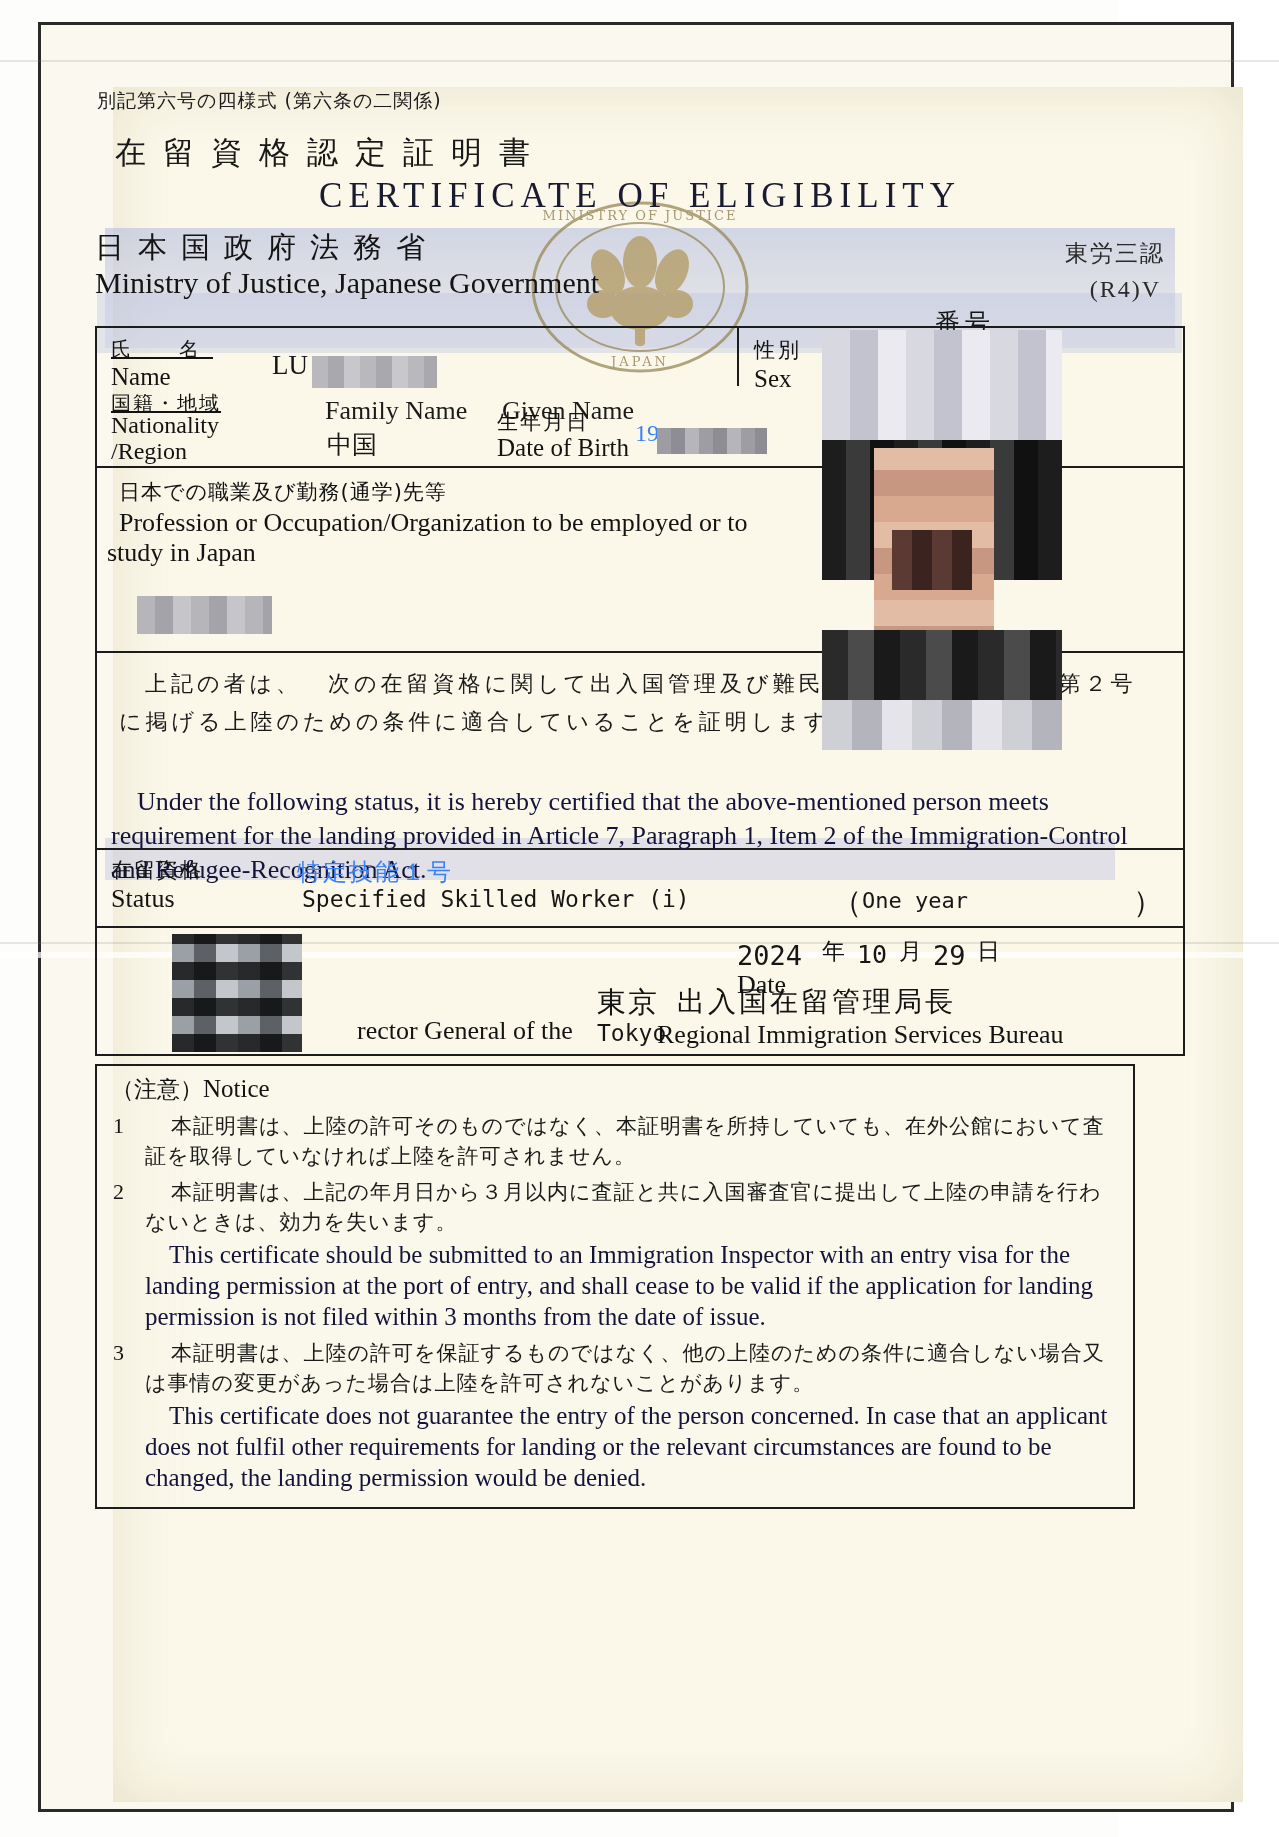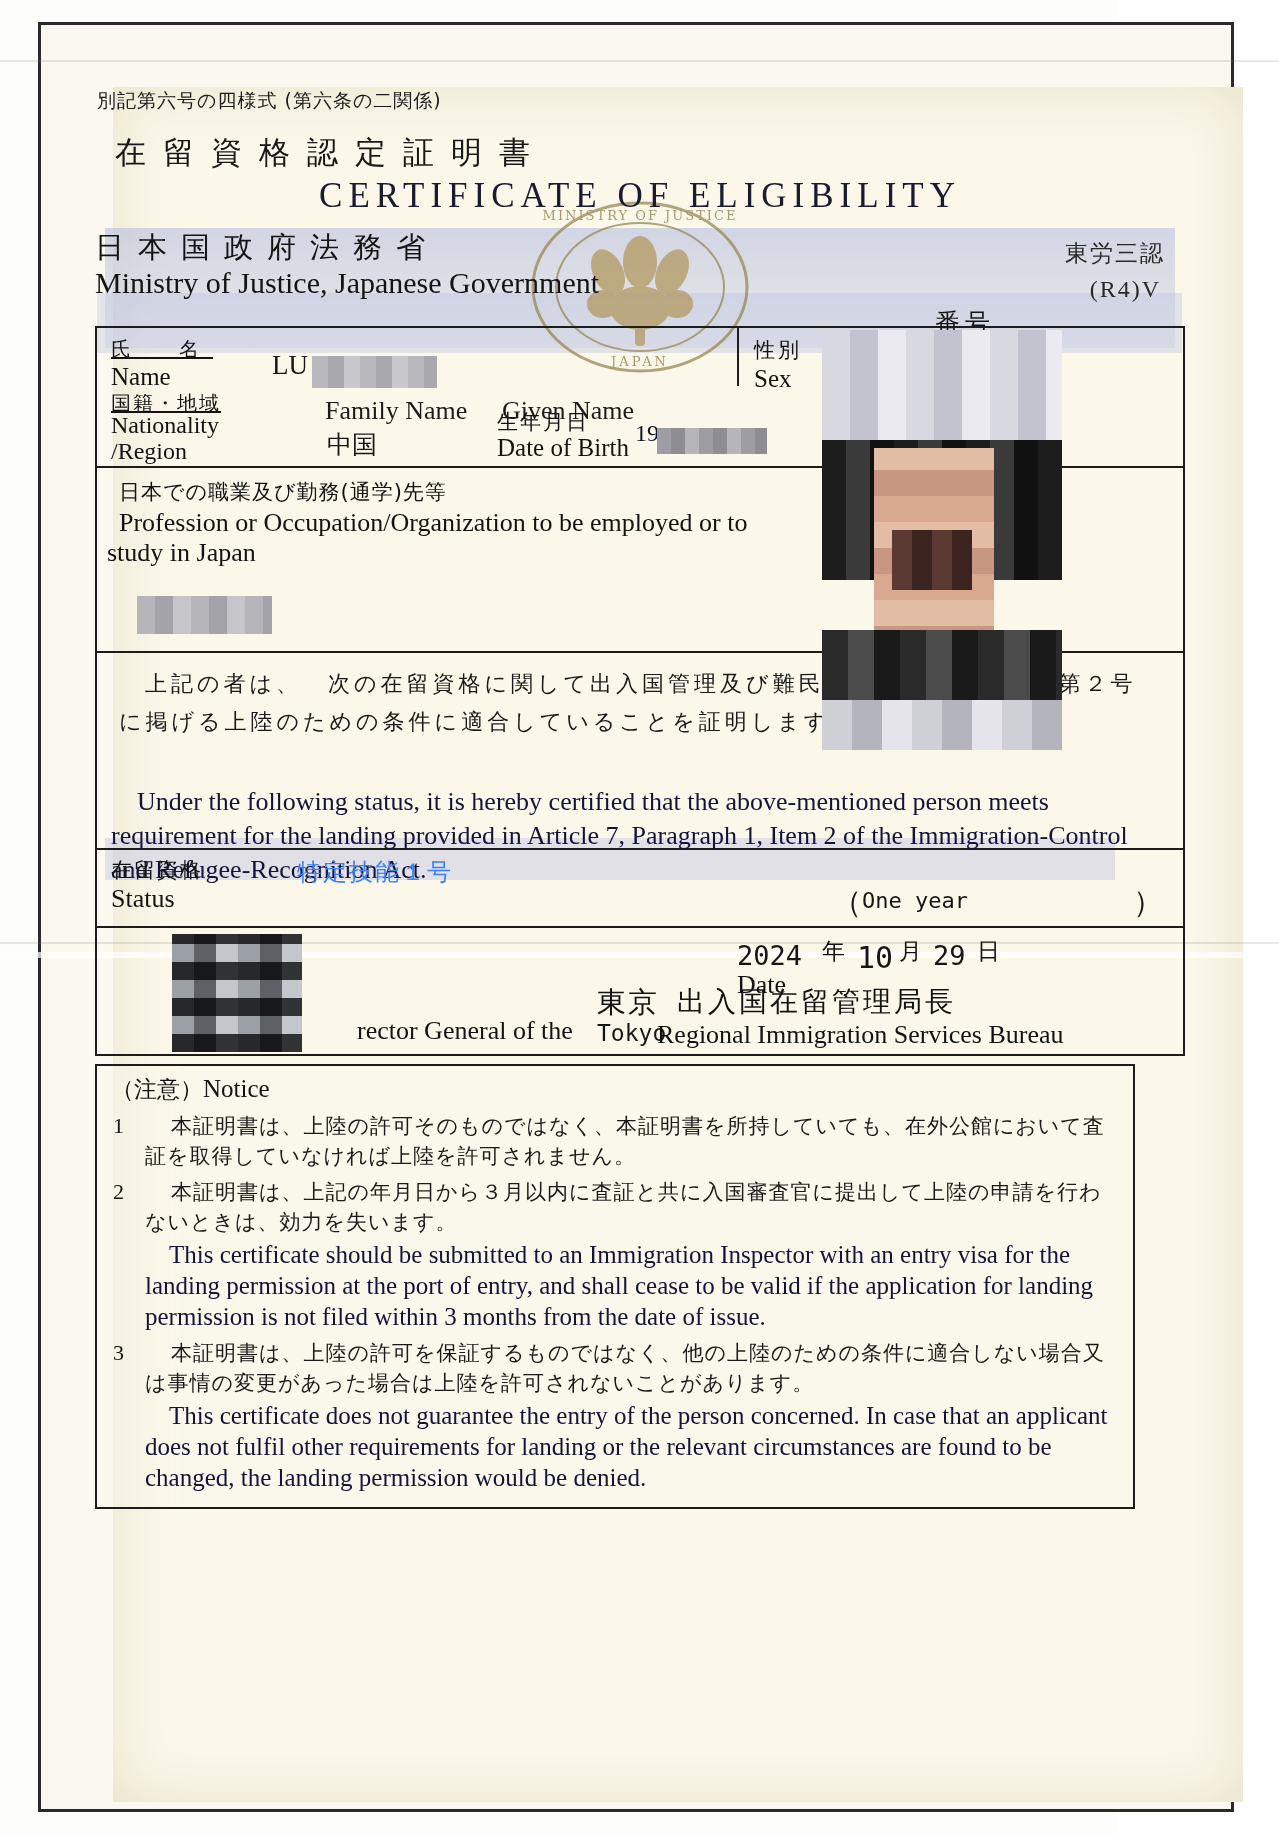--- a/index.html
+++ b/index.html
@@ -254,21 +254,21 @@
     opacity: 0.75;
   }
 
   .nat-jp { position: absolute; left: 14px; top: 62px; }
   .nat-en1 { position: absolute; left: 14px; top: 84px; font-size: 24px;}
   .nat-en2 { position: absolute; left: 14px; top: 110px; font-size: 24px;}
   .nat-value { position: absolute; left: 230px; top: 100px; font-family:"DejaVu Sans",sans-serif; font-size: 25px; color:#161616;}
 
   .dob-jp { position: absolute; left: 400px; top: 80px; font-family:"DejaVu Sans",sans-serif; font-size: 21px; letter-spacing:2px; color:#131313;}
   .dob-en { position: absolute; left: 400px; top: 106px; font-size: 25px; color:#131313;}
-  .dob-year { position: absolute; left: 538px; top: 92px; font-size: 24px; color:#0f172a;}
+  .dob-year { position: absolute; left: 538px; top: 92px; font-size: 24px; color:#3b82f6;}
   .redact-dob {
     position: absolute; left: 560px; top: 100px;
     width: 110px; height: 26px;
     background: repeating-linear-gradient(90deg,#9d9da3 0 14px,#8d8d93 14px 28px,#b5b5ba 28px 42px);
   }
 
   .right-vline {
     position: absolute;
     left: 640px; top: 0; bottom: 0;
     width: 2px; background: #1c1c1c;
@@ -319,21 +319,21 @@
   .redact-sign {
     position: absolute; left: 75px; top: 6px;
     width: 130px; height: 118px;
     background:
       repeating-linear-gradient(0deg, rgba(0,0,0,0.75) 0 18px, rgba(255,255,255,0.0) 18px 36px),
       repeating-linear-gradient(90deg,#9aa0a6 0 22px,#5d6166 22px 44px,#c3c7cc 44px 66px);
   }
   .date-year { position: absolute; left: 640px; top: 12px; font-family:"DejaVu Sans Mono", monospace; font-size: 27px; color:#161616;}
   .date-en { position: absolute; left: 640px; top: 42px; font-size: 26px; color:#131313;}
   .date-nen { position: absolute; left: 725px; top: 8px; font-family:"DejaVu Sans",sans-serif; font-size: 23px; color:#131313;}
-  .date-month { position: absolute; left: 760px; top: 12px; font-family:"DejaVu Sans Mono",monospace; font-size: 30px; color:#161616;}
+  .date-month { position: absolute; left: 760px; top: 12px; font-family:"DejaVu Sans Mono",monospace; font-size: 25px; color:#161616;}
   .date-getsu { position: absolute; left: 802px; top: 8px; font-family:"DejaVu Sans",sans-serif; font-size: 23px; color:#131313;}
   .date-day { position: absolute; left: 836px; top: 12px; font-family:"DejaVu Sans Mono",monospace; font-size: 27px; color:#161616;}
   .date-nichi { position: absolute; left: 880px; top: 8px; font-family:"DejaVu Sans",sans-serif; font-size: 23px; color:#131313;}
 
   .dg-en { position: absolute; left: 260px; top: 88px; font-size: 26px; color:#131313;}
   .dg-city { position: absolute; left: 500px; top: 92px; font-family:"DejaVu Sans Mono",monospace; font-size: 23px; color:#161616;}
   .bureau-jp { position: absolute; left: 580px; top: 55px; font-family:"DejaVu Sans",sans-serif; font-size: 28px; letter-spacing: 3px; color:#131313;}
   .bureau-city-jp { position: absolute; left: 500px; top: 55px; font-family:"DejaVu Sans",sans-serif; font-size: 29px; letter-spacing: 2px; color:#131313;}
   .bureau-en { position: absolute; left: 560px; top: 92px; font-size: 26px; color:#131313;}
 
@@ -501,20 +501,21 @@
       <div class="row r-cert">
         <div class="cert-highlight"></div>
         <div class="cert-jp">　上記の者は、　次の在留資格に関して出入国管理及び難民認定法第七条第１項第２号に掲げる上陸のための条件に適合していることを証明します。</div>
         <div class="cert-en">　Under the following status, it is hereby certified that the above-mentioned person meets requirement for the landing provided in Article 7, Paragraph 1, Item 2 of the Immigration-Control and Refugee-Recognition Act.</div>
       </div>
 
       <div class="row r-status">
         <div class="status-jp">在留資格</div>
         <div class="status-en">Status</div>
         <div class="status-jp-val">特定技能１号</div>
+        <div class="status-en-val">Specified Skilled Worker (i)</div>
         <div class="paren-l">（</div>
         <div class="oneyear">One  year</div>
         <div class="paren-r">）</div>
       </div>
 
       <div class="row r-date">
         <div class="redact-sign"></div>
         <div class="date-year">2024</div>
         <div class="date-en">Date</div>
         <div class="date-nen">年</div>

